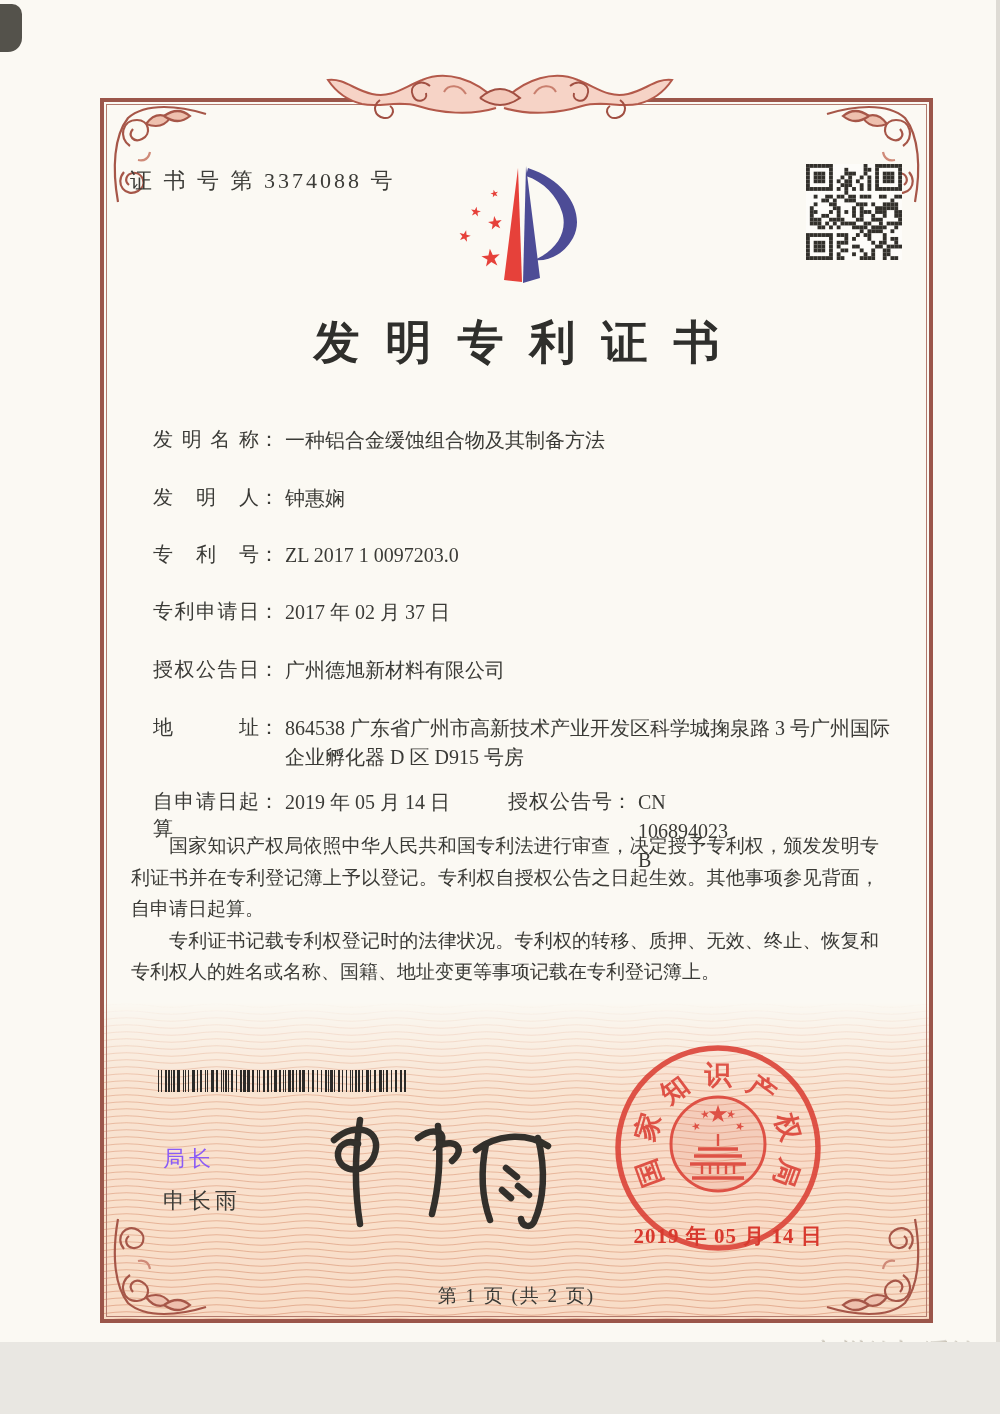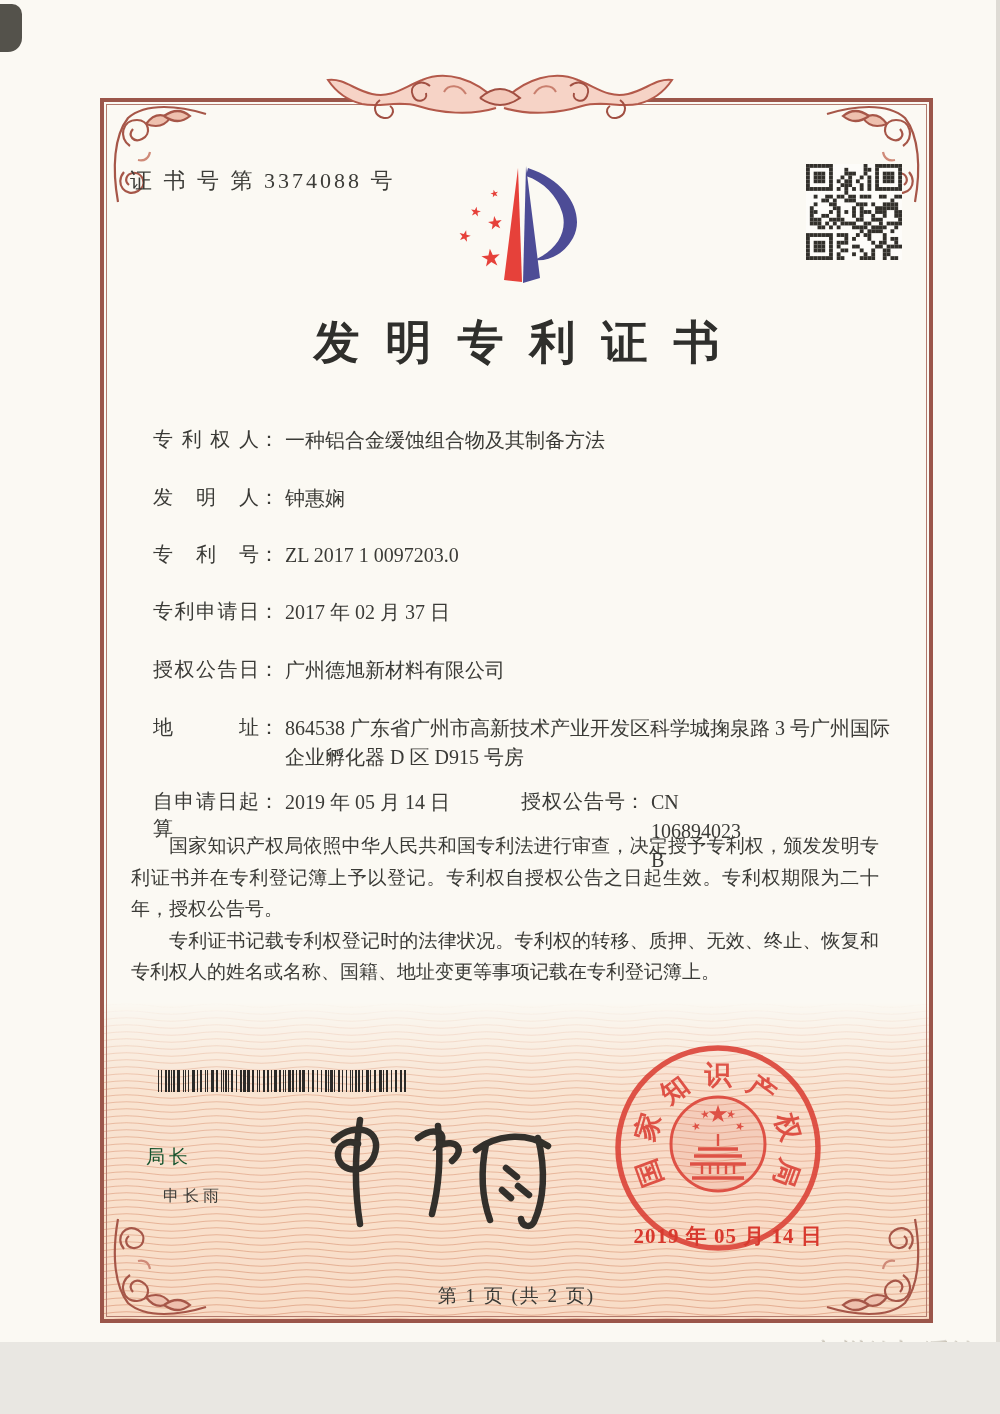--- a/index.html
+++ b/index.html
@@ -31,34 +31,34 @@
 
   .title{left:100px;top:312px;width:833px;text-align:center;font-size:46px;font-weight:bold;
          letter-spacing:26px;text-indent:26px;color:#2f2f2c;}
 
   
   .fields{left:153px;top:426px;width:760px;font-size:20px;}
   .frow{position:absolute;left:0;display:flex;align-items:flex-start;}
   .flabel{display:inline-block;width:106px;text-align:justify;text-align-last:justify;flex:none;}
   .fcolon{flex:none;margin-right:6px;}
   .fvalue{display:inline-block;max-width:616px;line-height:29px;}
-  .grant2{position:absolute;left:368px;top:0;display:flex;}
+  .grant2{position:absolute;left:355px;top:0;display:flex;}
   .grant2 .flabel{width:104px;}
 
   
   .paras{left:131px;top:830px;width:748px;font-size:19px;line-height:31.5px;text-align:justify;}
   .paras p{margin:0;text-indent:2em;}
 
   
   .barcode{left:158px;top:1070px;width:256px;height:22px;}
   .barcode i{position:absolute;top:0;bottom:0;background:#2b2a28;}
 
   
-  .director-title{left:146px;top:1144px;font-size:19px;letter-spacing:4px;color:#14532d;}
-  .director-name{left:163px;top:1186px;font-size:16px;letter-spacing:4px;color:#3c3c38;}
+  .director-title{left:163px;top:1144px;font-size:22px;letter-spacing:4px;color:#8b5cf6;}
+  .director-name{left:163px;top:1186px;font-size:22px;letter-spacing:4px;color:#3c3c38;}
   .signature{left:300px;top:1112px;}
 
   
   .seal{left:608px;top:1038px;opacity:.9;}
   .seal-date{left:628px;top:1222px;width:200px;font-size:21px;letter-spacing:1px;
              color:#d8392e;font-weight:bold;text-align:center;}
 
   .page-info{left:100px;top:1283px;width:833px;text-align:center;font-size:19px;letter-spacing:2px;}
   .back-note{left:100px;top:1342px;width:800px;text-align:center;font-size:20px;letter-spacing:3px;color:#4a4a44;}
 
@@ -470,21 +470,21 @@
       <rect x="65.28" y="92.16" width="3.84" height="3.84" fill="#32302b"></rect>
       <rect x="76.80" y="92.16" width="3.84" height="3.84" fill="#32302b"></rect>
       <rect x="84.48" y="92.16" width="3.84" height="3.84" fill="#32302b"></rect>
       <rect x="88.32" y="92.16" width="3.84" height="3.84" fill="#32302b"></rect>
     </svg>
 
   <div class="abs title">发明专利证书</div>
 
   <div class="abs fields">
     <div class="frow" style="top:0">
-      <span class="flabel">专利权人</span>
+      <span class="flabel">发明名称</span>
         <span class="fcolon">：</span>
       <span class="fvalue">一种铝合金缓蚀组合物及其制备方法</span>
     </div>
     <div class="frow" style="top:58px">
       <span class="flabel">发明人</span>
         <span class="fcolon">：</span>
       <span class="fvalue">钟惠娴</span>
     </div>
     <div class="frow" style="top:115px">
       <span class="flabel">专利号</span>
@@ -512,21 +512,21 @@
       <span class="fvalue">2019 年 05 月 14 日</span>
       <span class="grant2">
         <span class="flabel">授权公告号</span>
           <span class="fcolon">：</span>
         <span class="fvalue">CN 106894023 B</span>
       </span>
     </div>
   </div>
 
   <div class="abs paras">
-    <p>国家知识产权局依照中华人民共和国专利法进行审查，决定授予专利权，颁发发明专利证书并在专利登记簿上予以登记。专利权自授权公告之日起生效。专利权期限为二十年，授权公告号。</p>
+    <p>国家知识产权局依照中华人民共和国专利法进行审查，决定授予专利权，颁发发明专利证书并在专利登记簿上予以登记。专利权自授权公告之日起生效。其他事项参见背面，自申请日起算。</p>
     <p>专利证书记载专利权登记时的法律状况。专利权的转移、质押、无效、终止、恢复和专利权人的姓名或名称、国籍、地址变更等事项记载在专利登记簿上。</p>
   </div>
 
   <div class="abs barcode" id="barcode">
       <i style="left:0px;width:1px"></i>
       <i style="left:3px;width:1px"></i>
       <i style="left:7px;width:2px"></i>
       <i style="left:10px;width:2px"></i>
       <i style="left:13px;width:1px"></i>
       <i style="left:15px;width:2px"></i>

